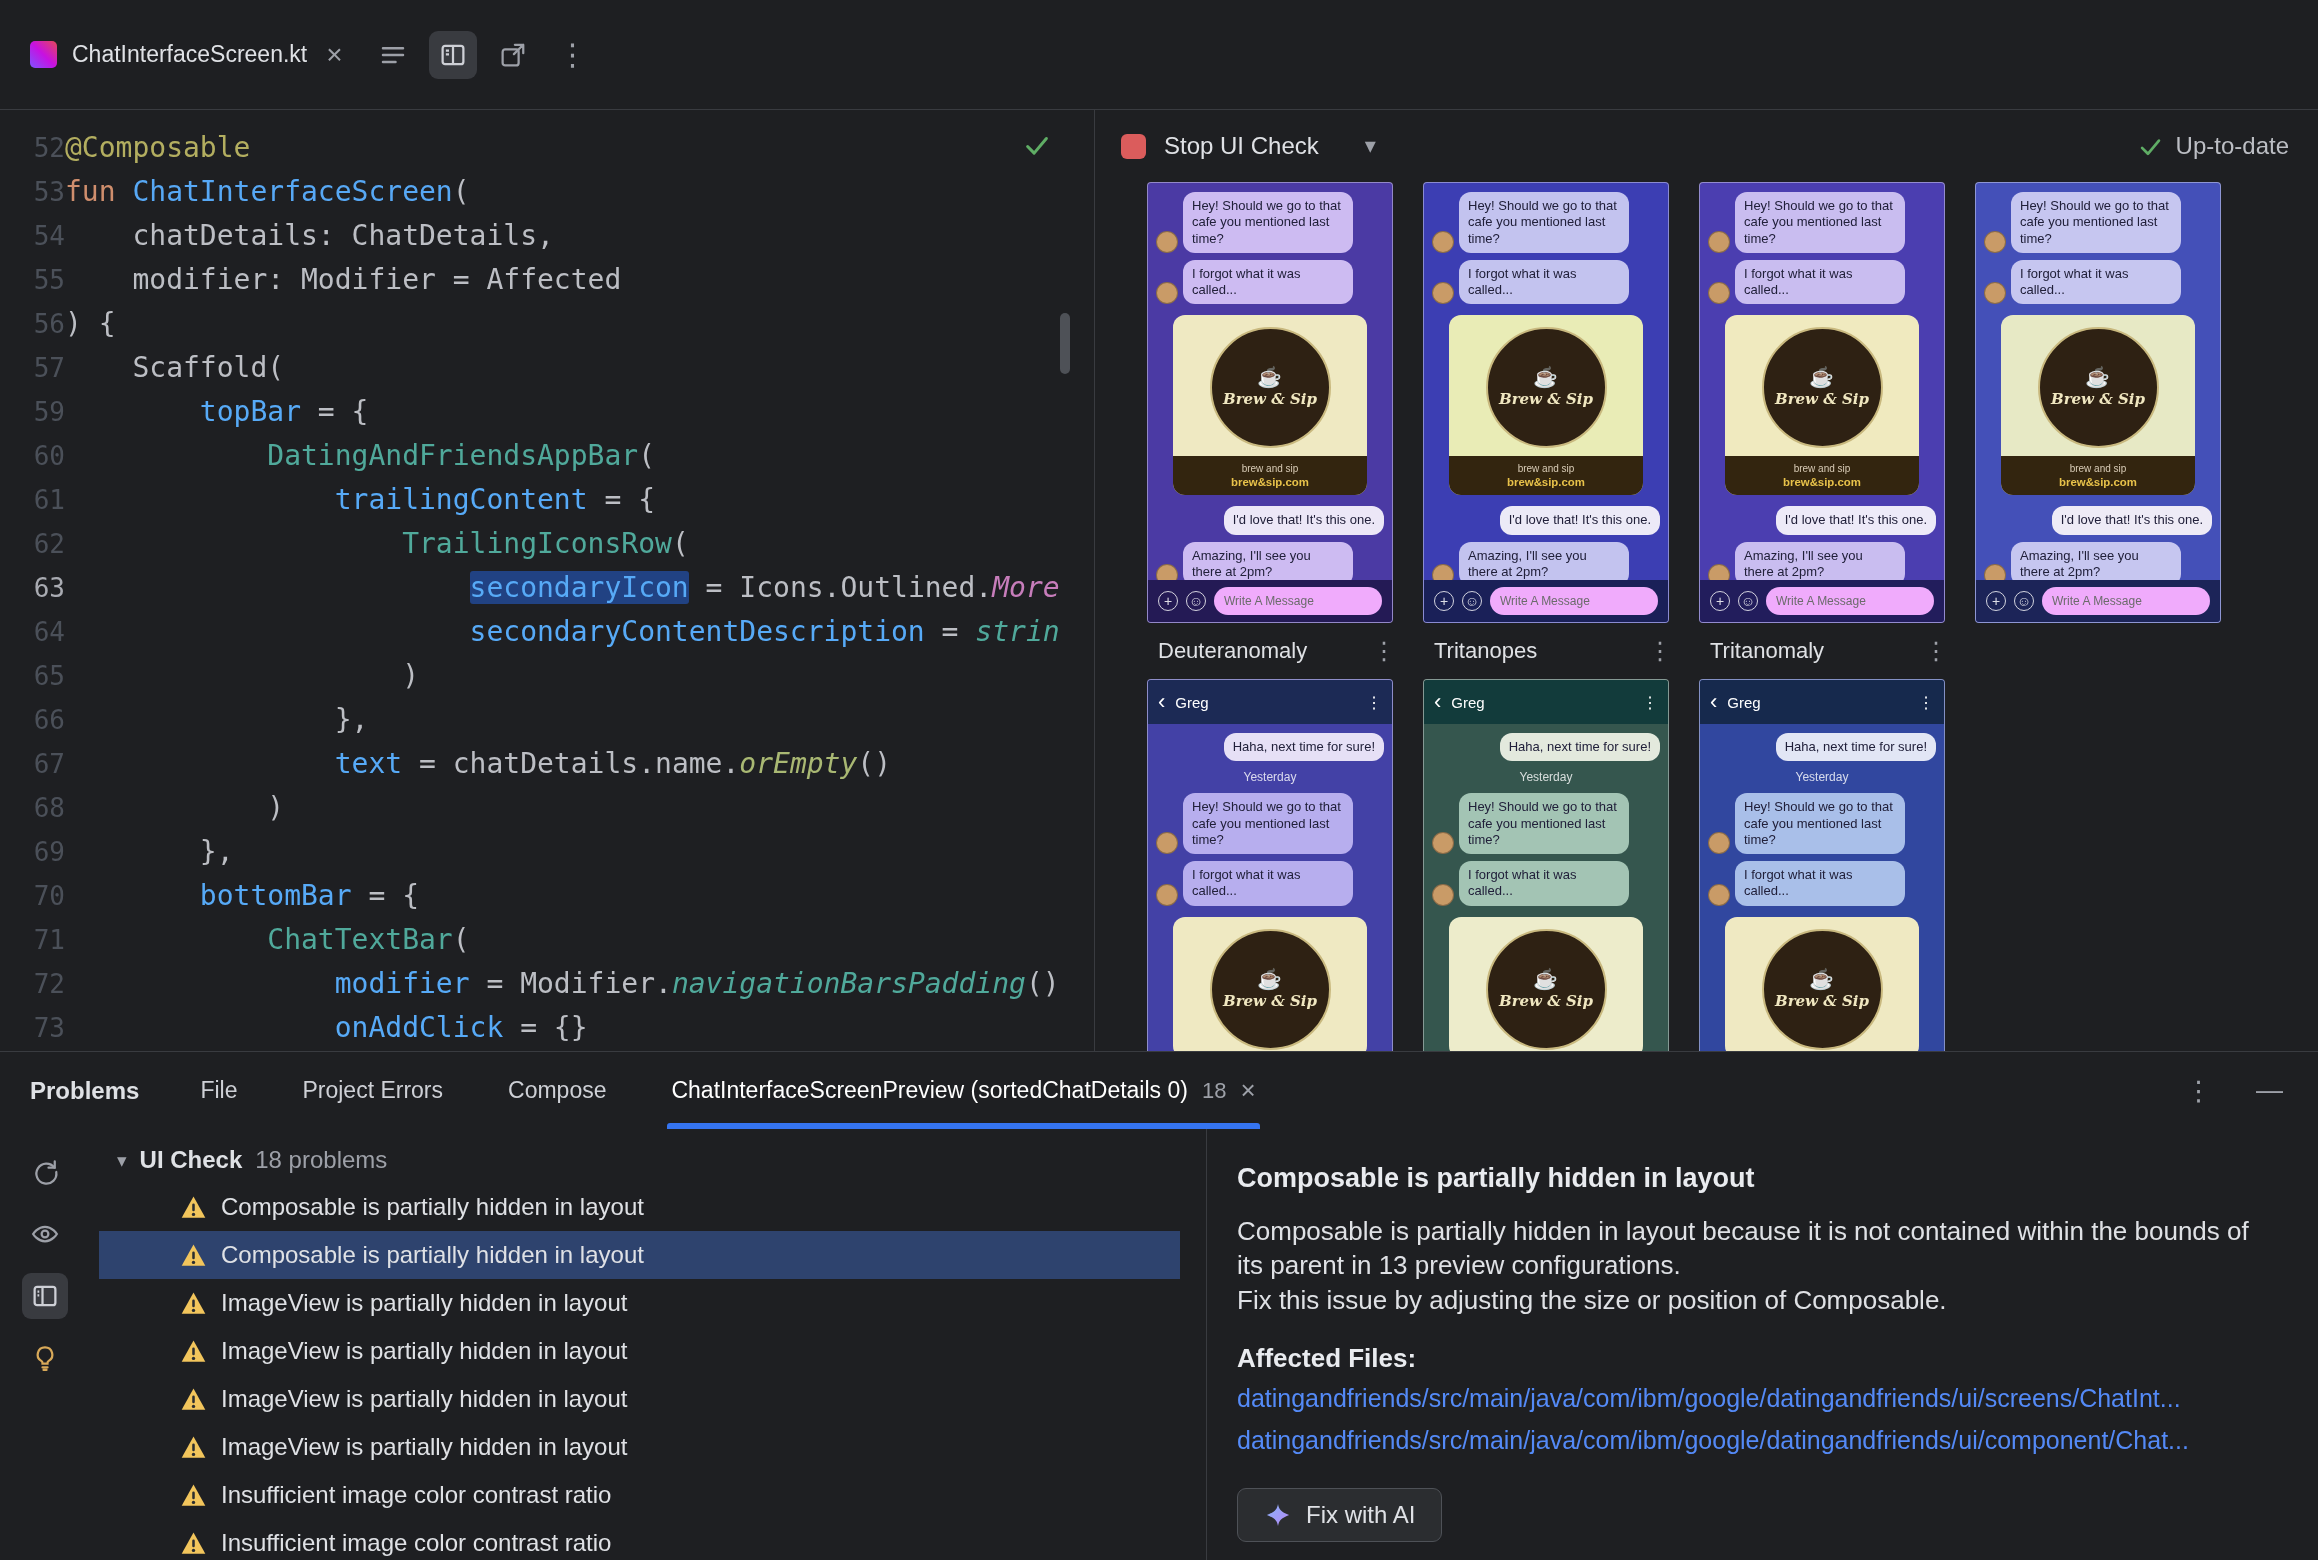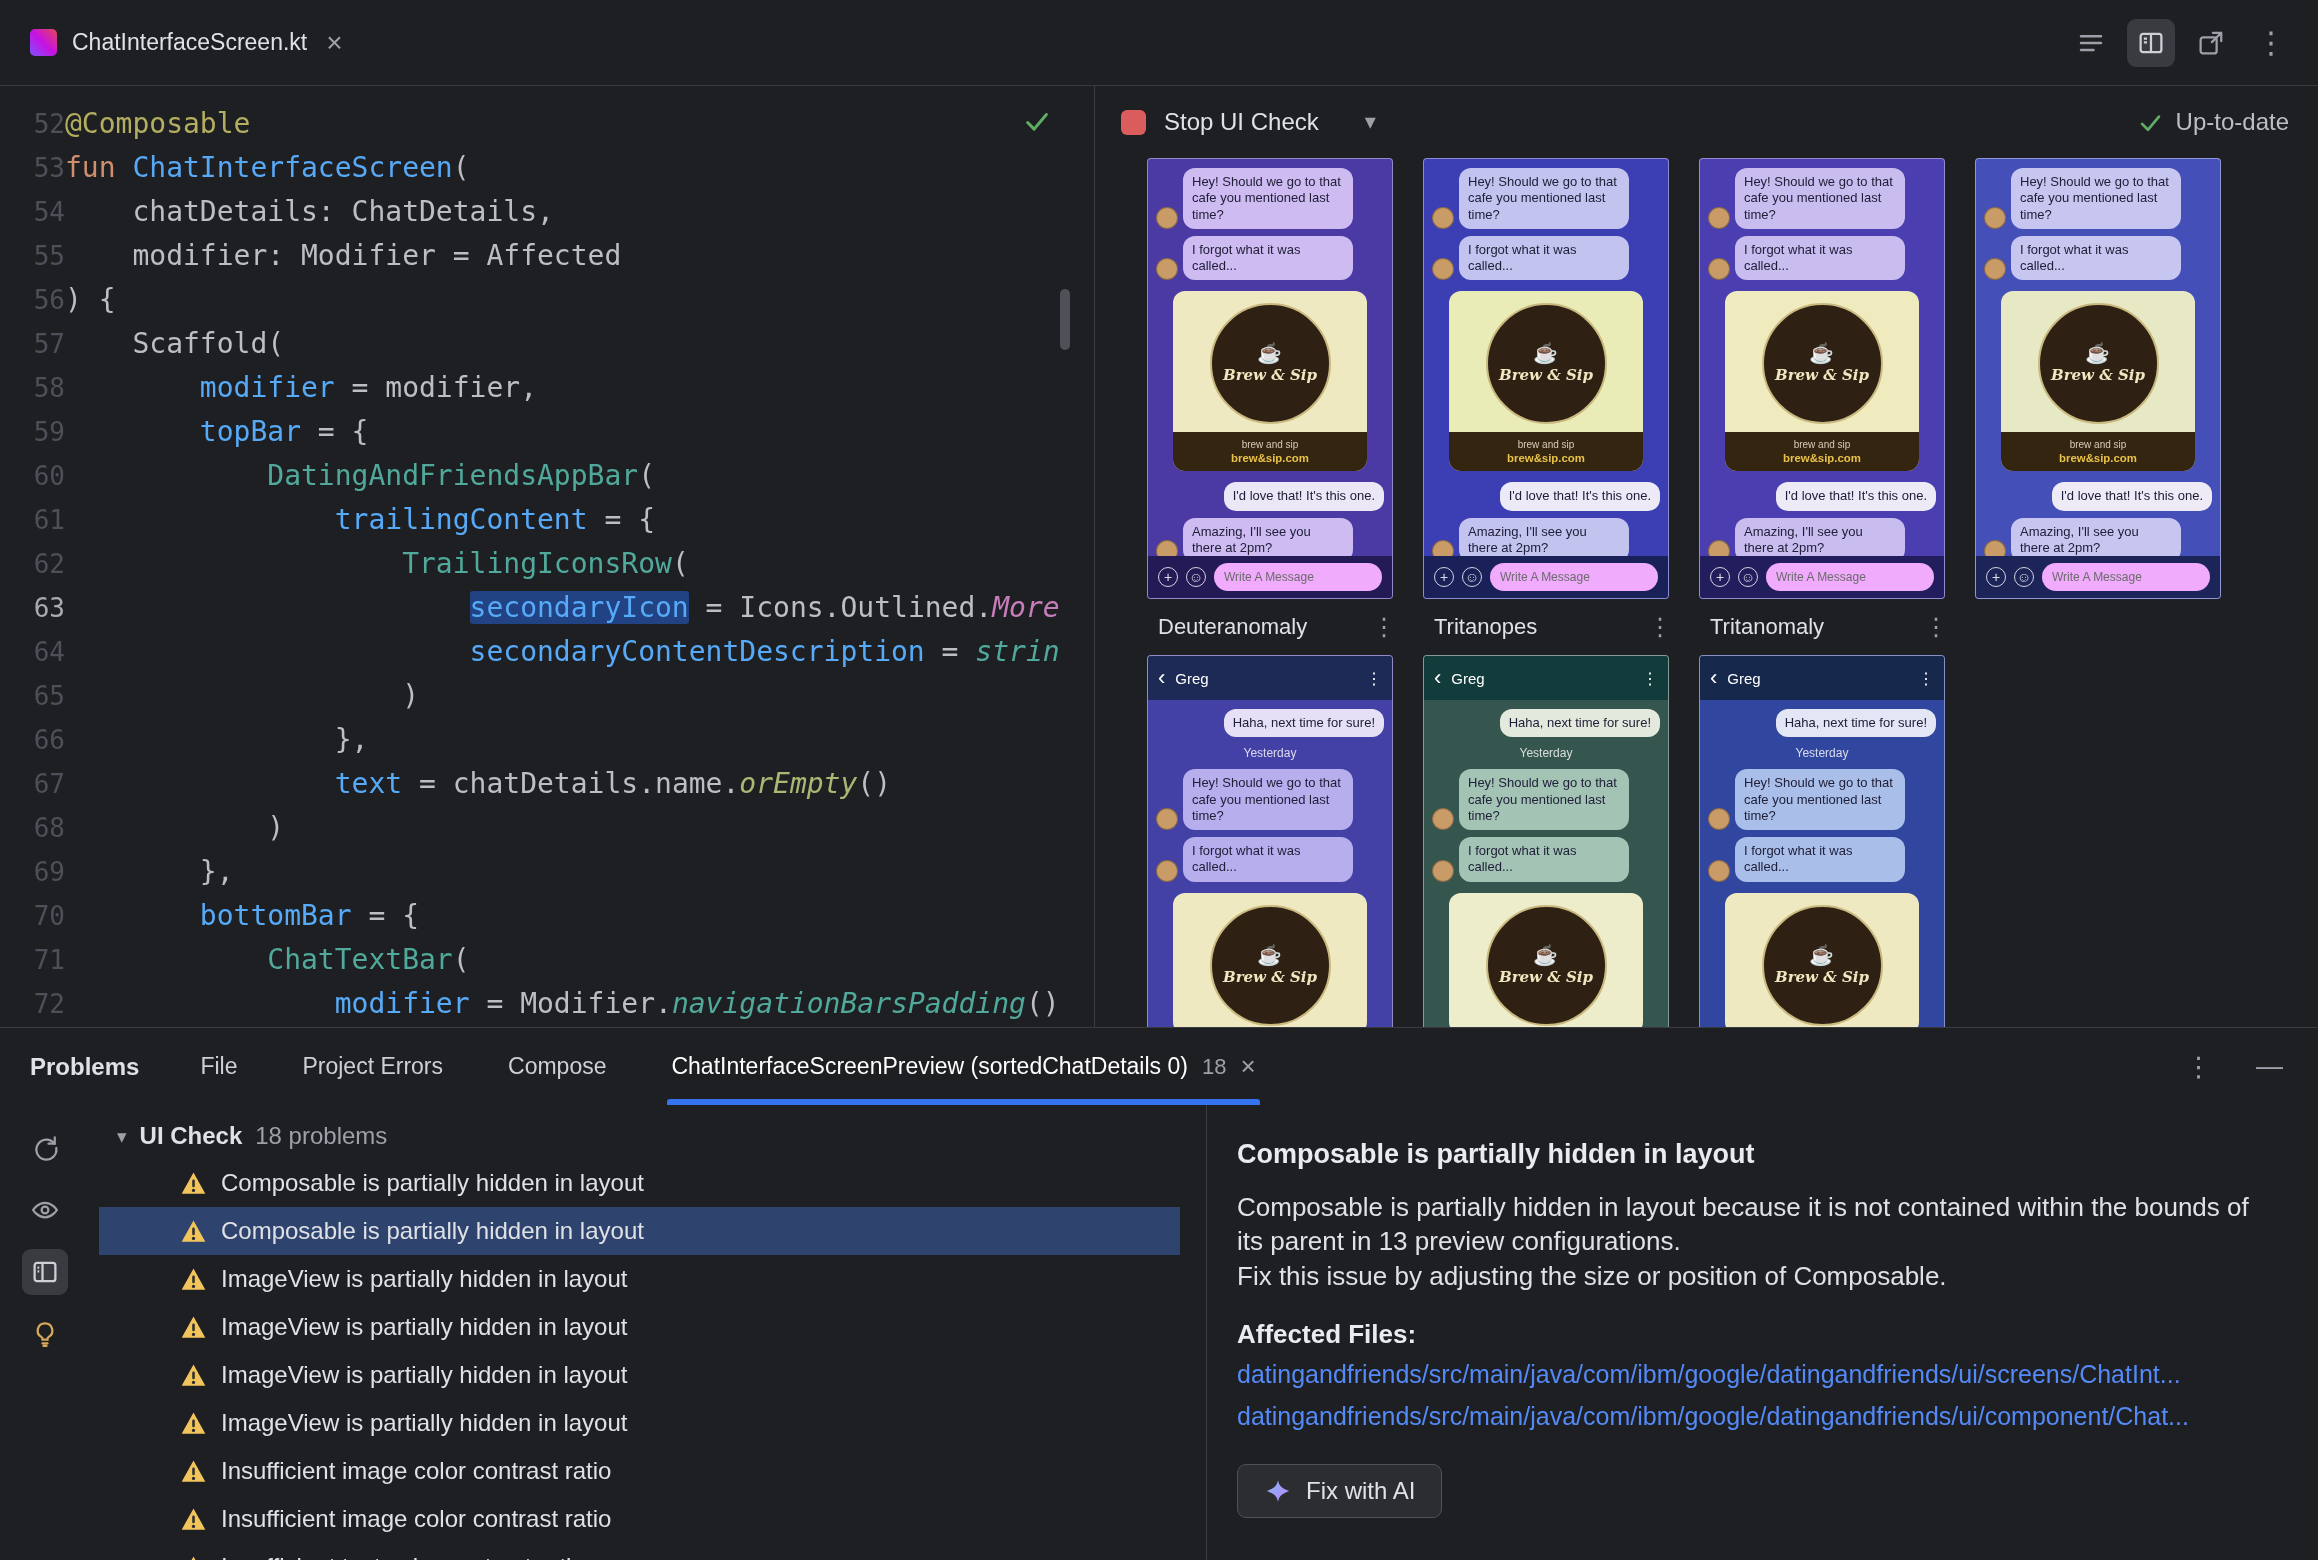--- a/index.html
+++ b/index.html
@@ -1,21 +1,21 @@
 <!DOCTYPE html>
 <html><head>
 <meta charset="utf-8">
 <style>
   html,body{margin:0;padding:0;background:#1E1F22;}
   body{width:2319px;height:1560px;overflow:hidden;font-family:"Liberation Sans",sans-serif;color:#DFE1E5;-webkit-font-smoothing:antialiased;}
   *{box-sizing:border-box;}
   #app{width:2319px;height:1560px;display:flex;flex-direction:column;background:#1E1F22;}
 
   
-  .tabbar{height:86px;flex:none;display:flex;justify-content:space-between;align-items:stretch;border-bottom:1px solid #393B40;}
+  .tabbar{height:110px;flex:none;display:flex;align-items:stretch;border-bottom:1px solid #393B40;}
   .file-tab{display:flex;align-items:center;gap:15px;padding:0 26px 0 30px;font-size:23px;}
   .kt-icon{width:27px;height:27px;border-radius:5px;background:linear-gradient(225deg,#E44857 0%,#C711E1 50%,#7F52FF 100%);}
   .tab-title{color:#DFE1E5;}
   .tab-close{color:#9DA0A8;font-size:28px;line-height:1;margin-left:4px;cursor:default;}
   .header-actions{display:flex;align-items:center;gap:12px;padding-right:24px;}
   .hact{width:48px;height:48px;display:flex;align-items:center;justify-content:center;border-radius:9px;color:#9DA0A8;font-size:30px;}
   .hact.active{background:#393B40;}
 
   
   .main{height:941px;flex:none;display:flex;}
@@ -142,21 +142,20 @@
   <div class="main">
 
     <div class="editor">
       <div id="code">
           <div class="cl"><span class="ln">52</span><span class="lt"><span class="tk-ann">@Composable</span></span></div>
           <div class="cl"><span class="ln">53</span><span class="lt"><span class="tk-kw">fun </span><span class="tk-fn">ChatInterfaceScreen</span><span class="tk-pl">(</span></span></div>
           <div class="cl"><span class="ln">54</span><span class="lt"><span class="tk-pl">    chatDetails: ChatDetails,</span></span></div>
           <div class="cl"><span class="ln">55</span><span class="lt"><span class="tk-pl">    modifier: Modifier = Affected</span></span></div>
           <div class="cl"><span class="ln">56</span><span class="lt"><span class="tk-pl">) {</span></span></div>
           <div class="cl"><span class="ln">57</span><span class="lt"><span class="tk-pl">    Scaffold(</span></span></div>
-          <div class="cl"><span class="ln">58</span><span class="lt"><span class="tk-pl">        </span><span class="tk-arg">modifier</span><span class="tk-pl"> = modifier,</span></span></div>
           <div class="cl"><span class="ln">59</span><span class="lt"><span class="tk-pl">        </span><span class="tk-arg">topBar</span><span class="tk-pl"> = {</span></span></div>
           <div class="cl"><span class="ln">60</span><span class="lt"><span class="tk-pl">            </span><span class="tk-call">DatingAndFriendsAppBar</span><span class="tk-pl">(</span></span></div>
           <div class="cl"><span class="ln">61</span><span class="lt"><span class="tk-pl">                </span><span class="tk-arg">trailingContent</span><span class="tk-pl"> = {</span></span></div>
           <div class="cl"><span class="ln">62</span><span class="lt"><span class="tk-pl">                    </span><span class="tk-call">TrailingIconsRow</span><span class="tk-pl">(</span></span></div>
           <div class="cl"><span class="ln ln-act">63</span><span class="lt"><span class="tk-pl">                        </span><span class="tk-arg selw">secondaryIcon</span><span class="tk-pl"> = Icons.Outlined.</span><span class="tk-prop">More</span></span></div>
           <div class="cl"><span class="ln">64</span><span class="lt"><span class="tk-pl">                        </span><span class="tk-arg">secondaryContentDescription</span><span class="tk-pl"> = </span><span class="tk-extT">strin</span></span></div>
           <div class="cl"><span class="ln">65</span><span class="lt"><span class="tk-pl">                    )</span></span></div>
           <div class="cl"><span class="ln">66</span><span class="lt"><span class="tk-pl">                },</span></span></div>
           <div class="cl"><span class="ln">67</span><span class="lt"><span class="tk-pl">                </span><span class="tk-arg">text</span><span class="tk-pl"> = chatDetails.name.</span><span class="tk-extY">orEmpty</span><span class="tk-pl">()</span></span></div>
           <div class="cl"><span class="ln">68</span><span class="lt"><span class="tk-pl">            )</span></span></div>

